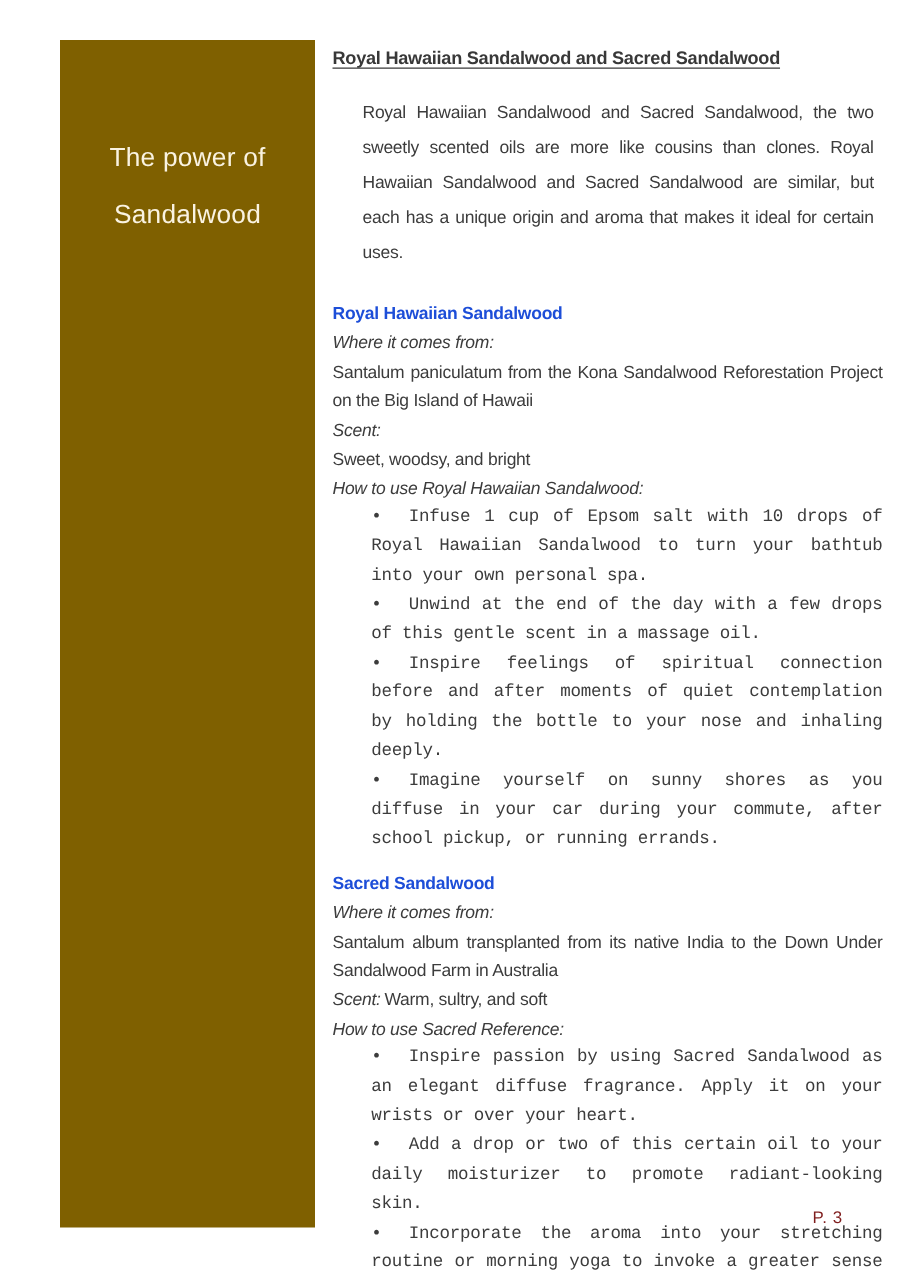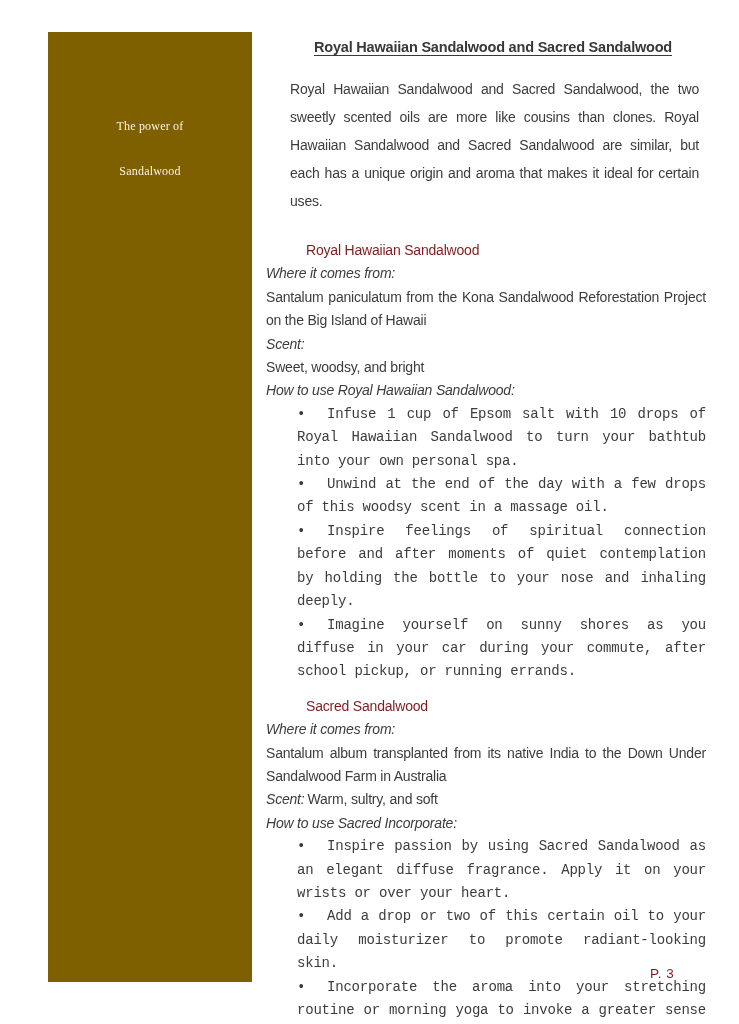--- a/index.html
+++ b/index.html
@@ -19,53 +19,51 @@
   .sidebar {
     position: absolute;
     left: 48px; top: 32px;
     width: 204px; height: 950px;
     background: #7F6000;
   }
   .sidebar-title {
     margin-top: 72px;
     text-align: center;
     color: #FAF3E1;
-    font-size: 12px;
+    font-size: 21px;
     line-height: 45px;
     letter-spacing: 0.2px;
-    font-family: Liberation Serif, serif;
   }
   
   .content {
     position: absolute;
     left: 266px; top: 36px;
     width: 440px;
     font-size: 14px;
     letter-spacing: -0.2px;
   }
   .doc-title {
     font-size: 14.5px;
     font-weight: 700;
     line-height: 22px;
     text-decoration: underline;
     text-underline-offset: 3px;
     color: #383838;
-    margin-left: 48px;
   }
   .intro {
     margin-top: 17px;
     width: 409px;
     line-height: 28px;
     text-align: justify;
     margin-left: 24px;
   }
   .section { line-height: 23.4px; text-align: justify; }
   .section-1 { margin-top: 24px; }
   .section-2 { margin-top: 11px; }
-  .heading { font-weight: 400; color: #7f1d1d; margin-left: 40px; }
+  .heading { font-weight: 700; color: #1d4ed8; }
   .italic { font-style: italic; }
   .scent-inline-text { margin-left: 3px; }
   .bullet { margin-left: 31px; text-align: justify; font-family: Liberation Mono, monospace; }
   .dot { display: inline-block; width: 30px; }
   
   .reference {
     margin-top: 8px;
     font-size: 12.5px;
     line-height: 19px;
     text-align: left;
@@ -99,31 +97,31 @@
     <p class="intro">Royal Hawaiian Sandalwood and Sacred Sandalwood, the two sweetly scented oils are more like cousins than clones. Royal Hawaiian Sandalwood and Sacred Sandalwood are similar, but each has a unique origin and aroma that makes it ideal for certain uses.</p>
 
     <section class="section section-1">
       <div class="heading">Royal Hawaiian Sandalwood</div>
       <div class="italic">Where it comes from:</div>
       <div>Santalum paniculatum from the Kona Sandalwood Reforestation Project on the Big Island of Hawaii</div>
       <div class="italic">Scent:</div>
       <div>Sweet, woodsy, and bright</div>
       <div class="italic">How to use Royal Hawaiian Sandalwood:</div>
       <div class="bullet"><span class="dot">•</span><span>Infuse 1 cup of Epsom salt with 10 drops of Royal Hawaiian Sandalwood to turn your bathtub into your own personal spa.</span></div>
-      <div class="bullet"><span class="dot">•</span><span>Unwind at the end of the day with a few drops of this woodsy scent in a massage oil.</span></div>
+      <div class="bullet"><span class="dot">•</span><span>Unwind at the end of the day with a few drops of this gentle scent in a massage oil.</span></div>
       <div class="bullet"><span class="dot">•</span><span>Inspire feelings of spiritual connection before and after moments of quiet contemplation by holding the bottle to your nose and inhaling deeply.</span></div>
       <div class="bullet"><span class="dot">•</span><span>Imagine yourself on sunny shores as you diffuse in your car during your commute, after school pickup, or running errands.</span></div>
     </section>
 
     <section class="section section-2">
       <div class="heading">Sacred Sandalwood</div>
       <div class="italic">Where it comes from:</div>
       <div>Santalum album transplanted from its native India to the Down Under Sandalwood Farm in Australia</div>
       <div><span class="italic">Scent:</span><span class="scent-inline-text">Warm, sultry, and soft</span></div>
-      <div class="italic">How to use Sacred Incorporate:</div>
+      <div class="italic">How to use Sacred Reference:</div>
       <div class="bullet"><span class="dot">•</span><span>Inspire passion by using Sacred Sandalwood as an elegant diffuse fragrance. Apply it on your wrists or over your heart.</span></div>
       <div class="bullet"><span class="dot">•</span><span>Add a drop or two of this certain oil to your daily moisturizer to promote radiant-looking skin.</span></div>
       <div class="bullet"><span class="dot">•</span><span>Incorporate the aroma into your stretching routine or morning yoga to invoke a greater sense of connection with the earth.</span></div>
     </section>
 
     <div class="reference">
       <span>Reference from:</span><span class="ref-name">李淳廉</span>
     </div>
 
   </main>

